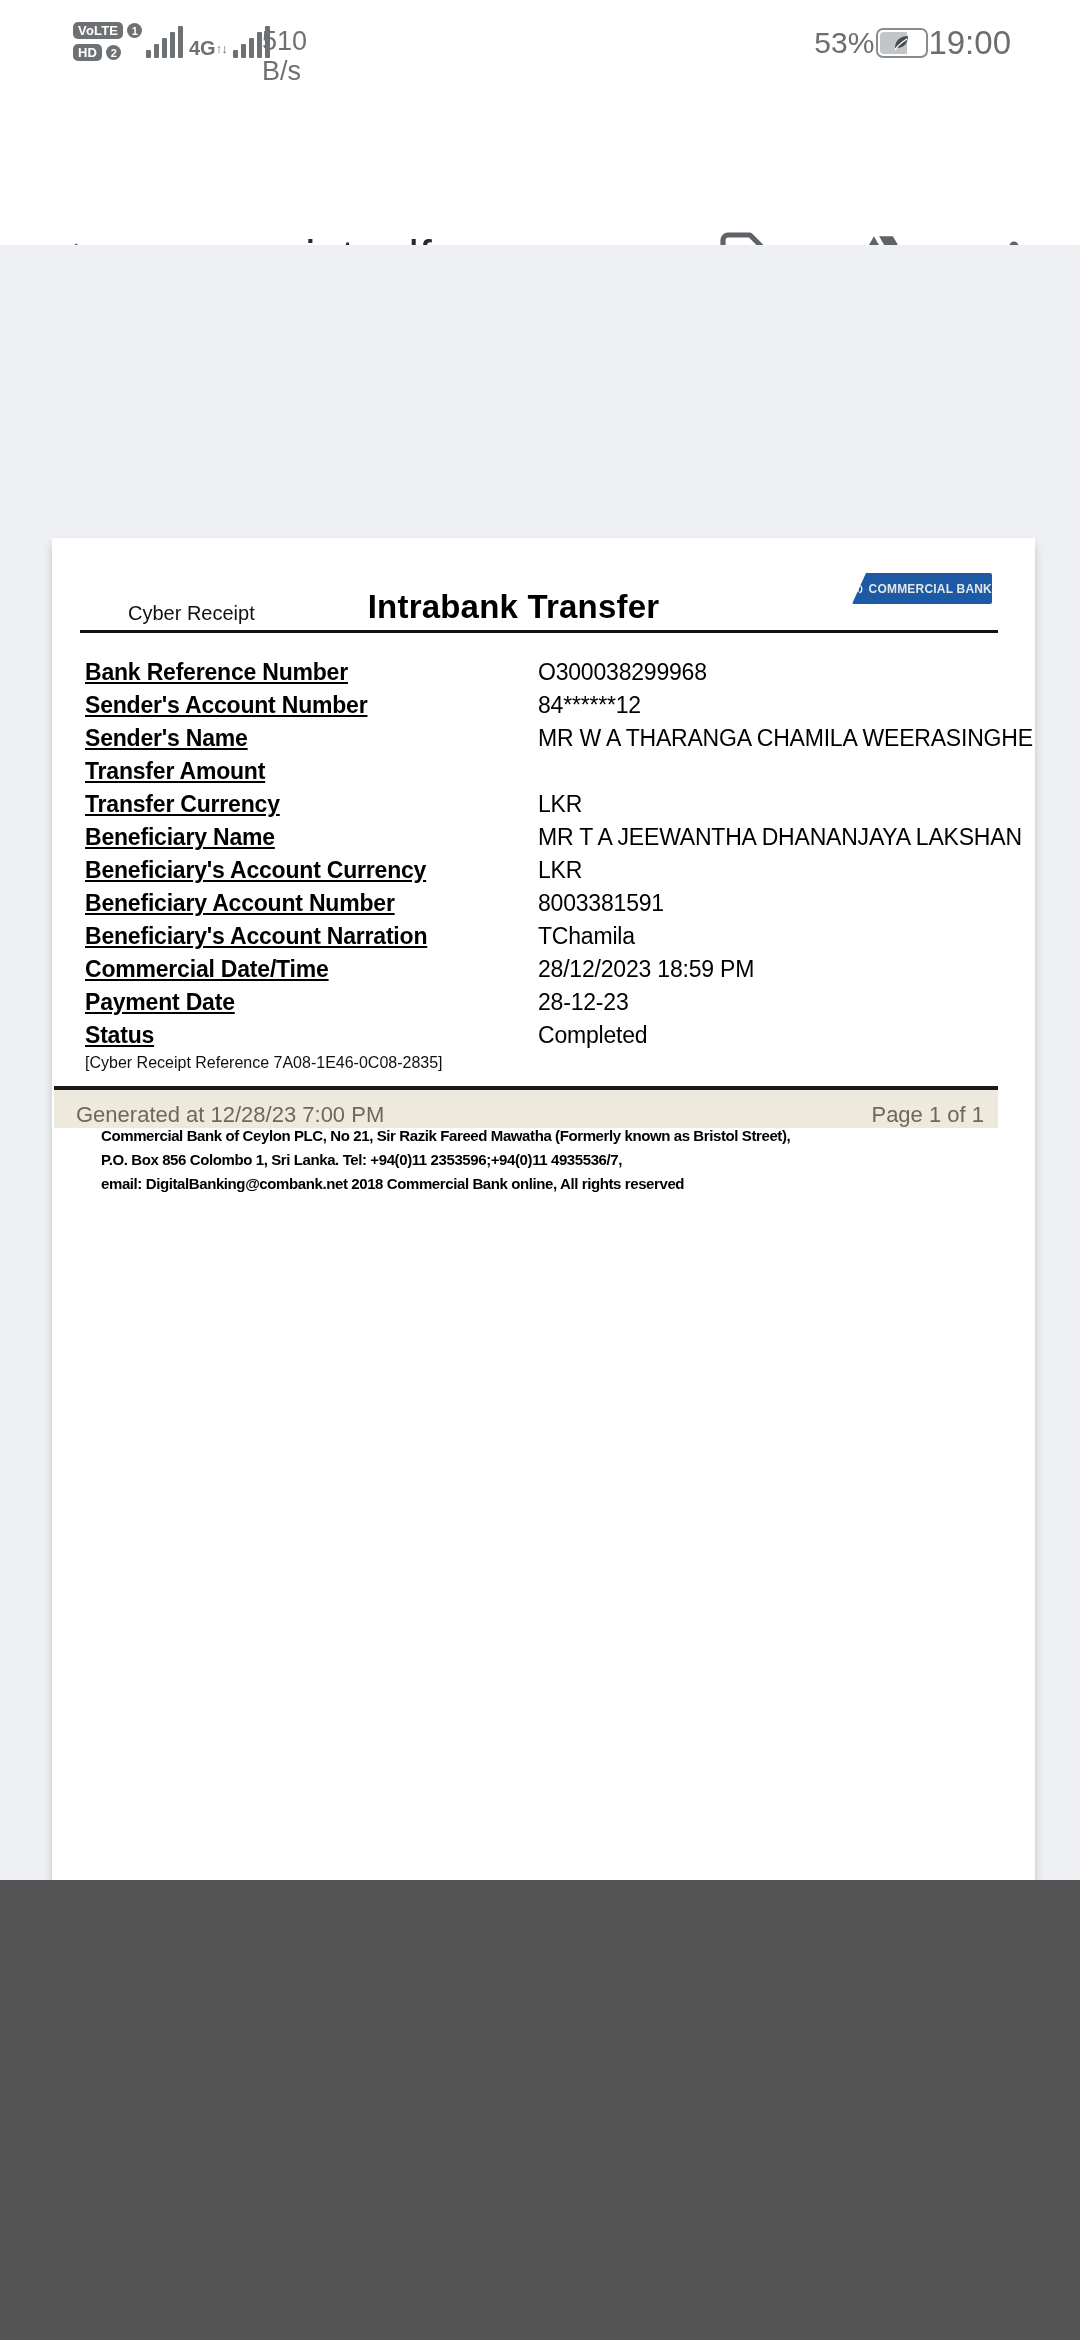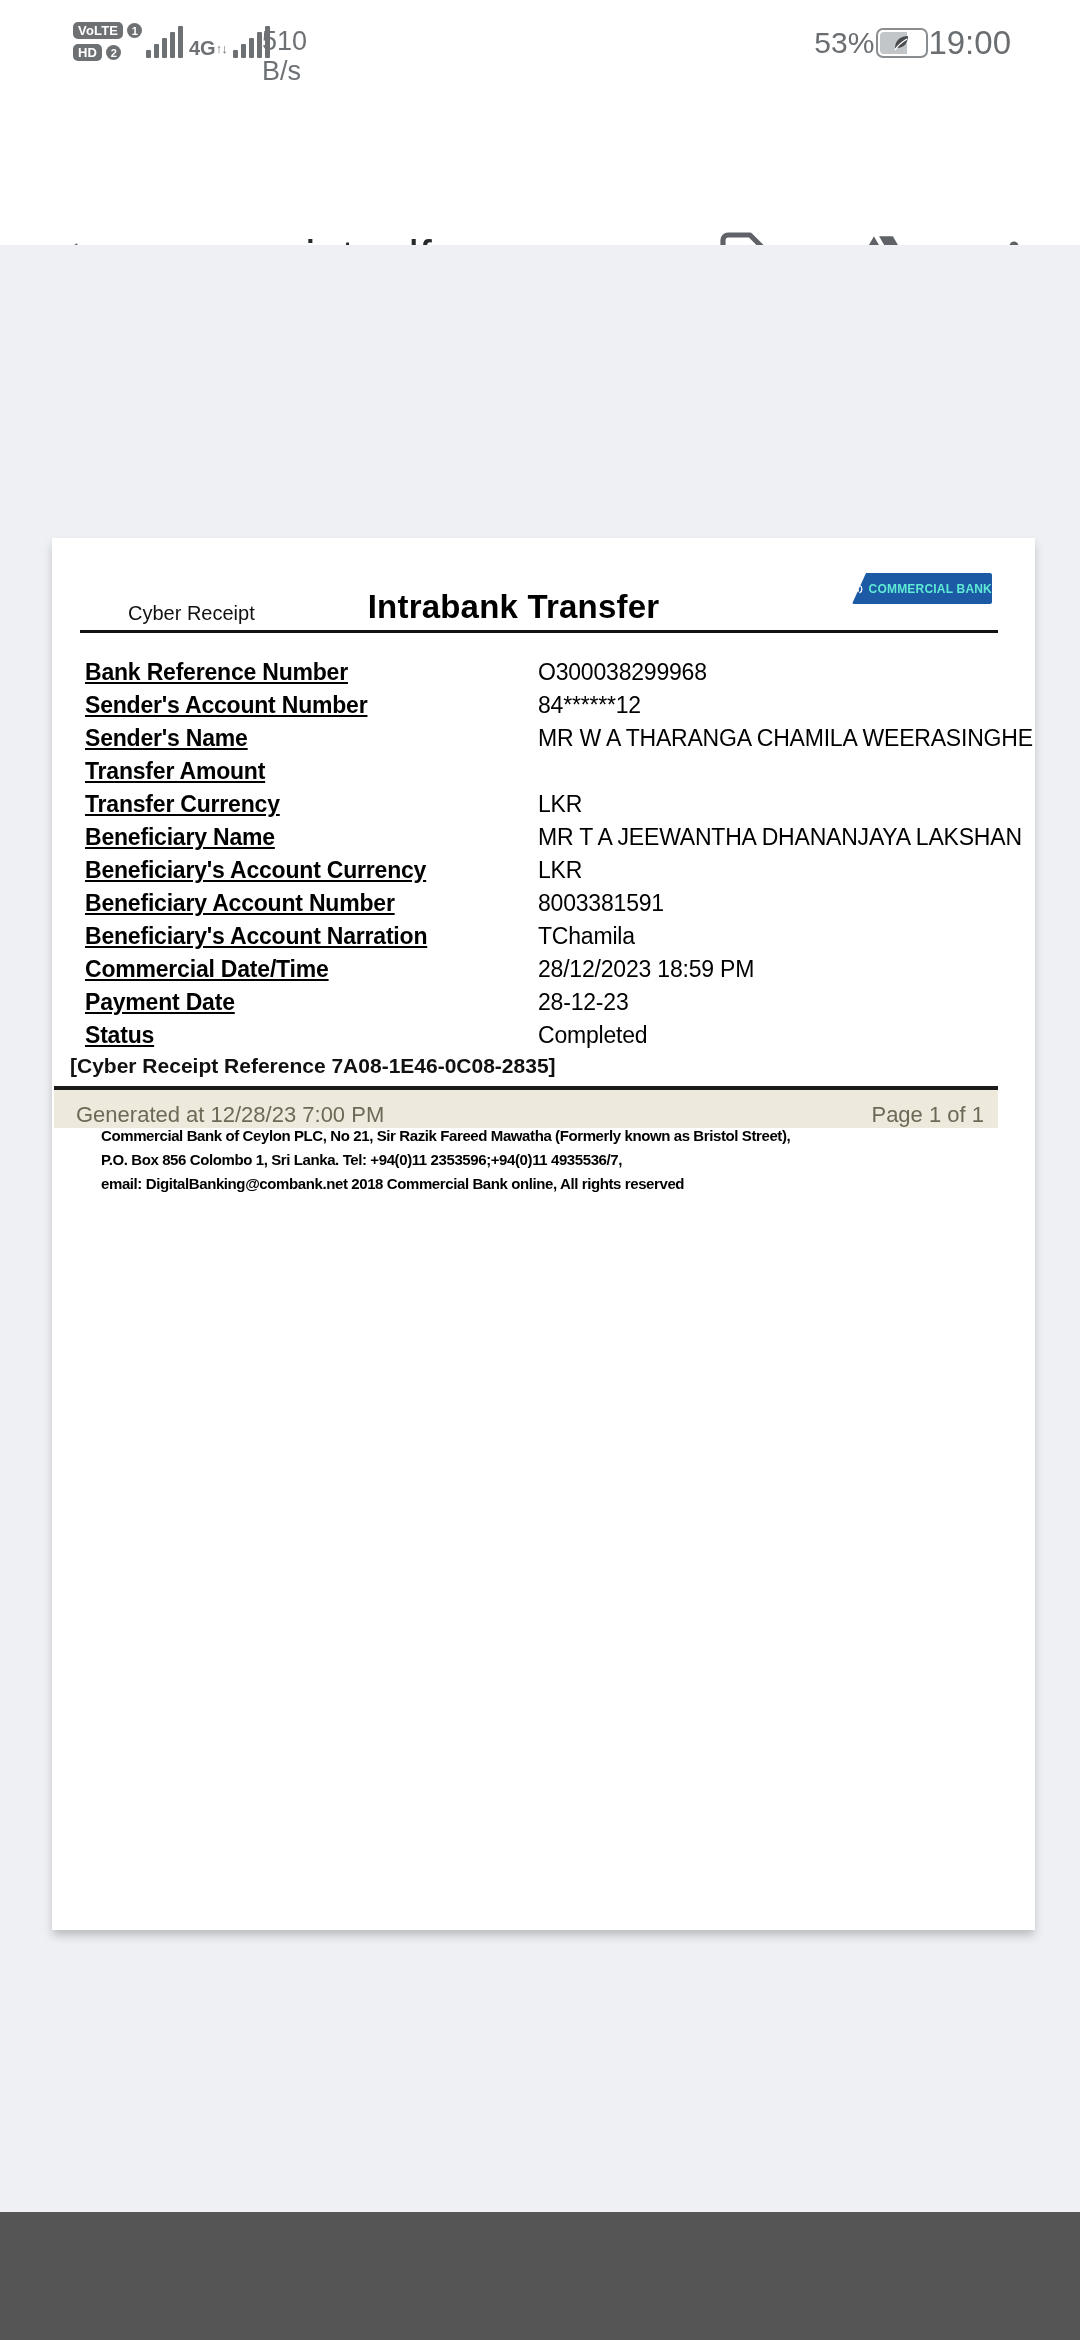--- a/index.html
+++ b/index.html
@@ -6,21 +6,21 @@
     --brand-blue:#1d5aa6;
     --footer-bar-bg:#ede9dc;
     --footer-bar-text:#6e6856;
     --ui-icon:#5f6368;
     --status-gray:#6e7174;
     --nav-icon:#c6c8ca;
     --bg-gray:#eef0f3;
   }
   html,body{margin:0;padding:0;background:#555;}
   .screen{
-    position:relative;width:1080px;height:2212px;background:#fff;
+    position:relative;width:1080px;height:1880px;background:#fff;
     font-family:"Liberation Sans",sans-serif;overflow:hidden;margin:0 auto;
   }
   
   .status-bar{position:absolute;left:0;top:0;width:1080px;height:90px;background:#fff;}
   .badge-col{position:absolute;left:73px;top:22px;display:flex;flex-direction:column;gap:5px;}
   .badge-row{display:flex;align-items:center;gap:4px;}
   .pill{background:var(--status-gray);color:#fff;font-size:13px;font-weight:bold;
         padding:1px 5px;border-radius:5px;line-height:15px;letter-spacing:.2px;}
   .sim-dot{width:15px;height:15px;border-radius:50%;background:var(--status-gray);color:#fff;
         font-size:11px;font-weight:bold;display:flex;align-items:center;justify-content:center;}
@@ -47,28 +47,28 @@
   .btn-drive{left:856px;}
   .btn-more{left:986px;}
   
   .content{position:absolute;left:0;top:245px;width:1080px;height:2003px;background:var(--bg-gray);}
   .card{position:absolute;left:52px;top:538px;width:983px;height:1392px;background:#fff;
         box-shadow:0 6px 9px -1px rgba(60,64,67,.30);}
   .doc-label{position:absolute;left:76px;top:64px;font-size:20px;color:#111;}
   .doc-title{position:absolute;left:0;right:60px;top:50px;text-align:center;font-size:33px;font-weight:bold;color:#000;letter-spacing:.2px;}
   .logo{position:absolute;right:43px;top:35px;width:140px;height:31px;background:var(--brand-blue);
         clip-path:polygon(14px 0,100% 0,100% 100%,0 100%);border-radius:2px;
-        display:flex;align-items:center;justify-content:center;gap:5px;color:#5eead4;}
+        display:flex;align-items:center;justify-content:center;gap:5px;color:#e5e5e5;}
   .logo-text{font-size:12px;font-weight:bold;letter-spacing:.2px;white-space:nowrap;}
   .header-line{position:absolute;left:28px;right:37px;top:92px;height:3px;background:#121212;}
   .fields{position:absolute;left:33px;right:20px;top:118px;}
   .frow{display:flex;height:33px;line-height:33px;white-space:nowrap;}
   .flabel{width:453px;flex:none;font-weight:bold;font-size:23px;color:#000;letter-spacing:-.2px;text-decoration:underline;}
   .fvalue{flex:1;font-size:23px;color:#000;letter-spacing:-.2px;}
-  .ref-line{position:absolute;left:18px;top:516px;font-size:21px;color:#111;white-space:nowrap;font-weight:bold;}
+  .ref-line{position:absolute;left:33px;top:516px;font-size:16px;color:#111;white-space:nowrap;}
   .thick-line{position:absolute;left:2px;right:37px;top:548px;height:4px;background:#1a1a1a;}
   .gen-bar{position:absolute;left:2px;right:37px;top:552px;height:38px;background:var(--footer-bar-bg);
            display:flex;align-items:center;justify-content:space-between;
            padding:12px 14px 0 22px;box-sizing:border-box;color:var(--footer-bar-text);font-size:22px;}
   .addr{position:absolute;left:33px;right:20px;top:586px;font-size:15px;font-weight:bold;color:#000;
         line-height:24px;letter-spacing:-.4px;white-space:nowrap;margin-left:16px;}
   
   .nav-bar{position:absolute;left:0;top:2248px;width:1080px;height:92px;background:#fff;}
   .nav-icon{position:absolute;top:6px;width:60px;height:70px;display:flex;align-items:center;justify-content:center;}
   .nv-hide{left:107px;}

